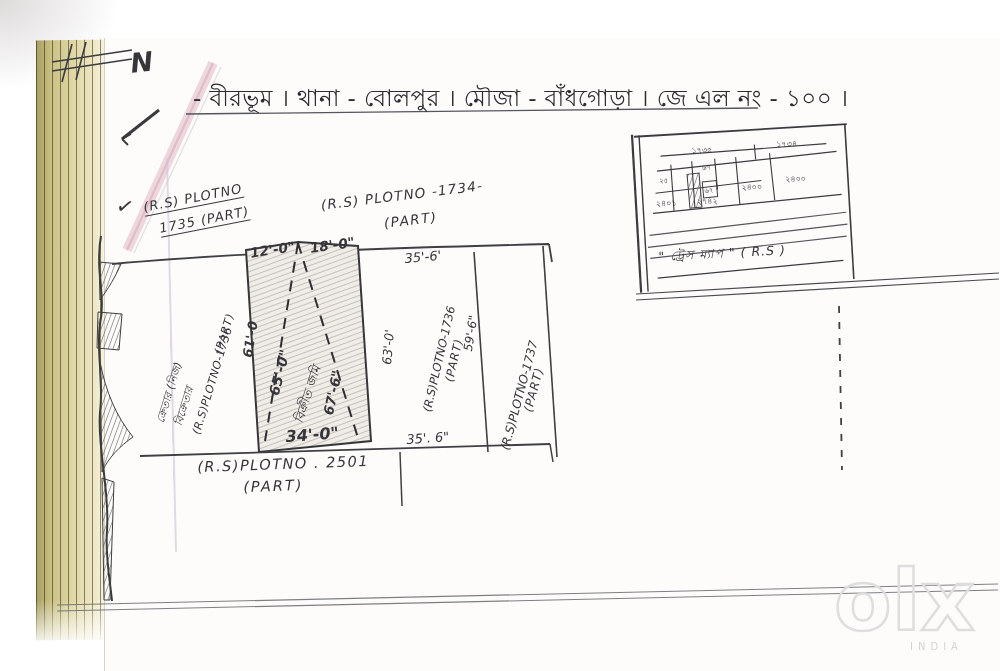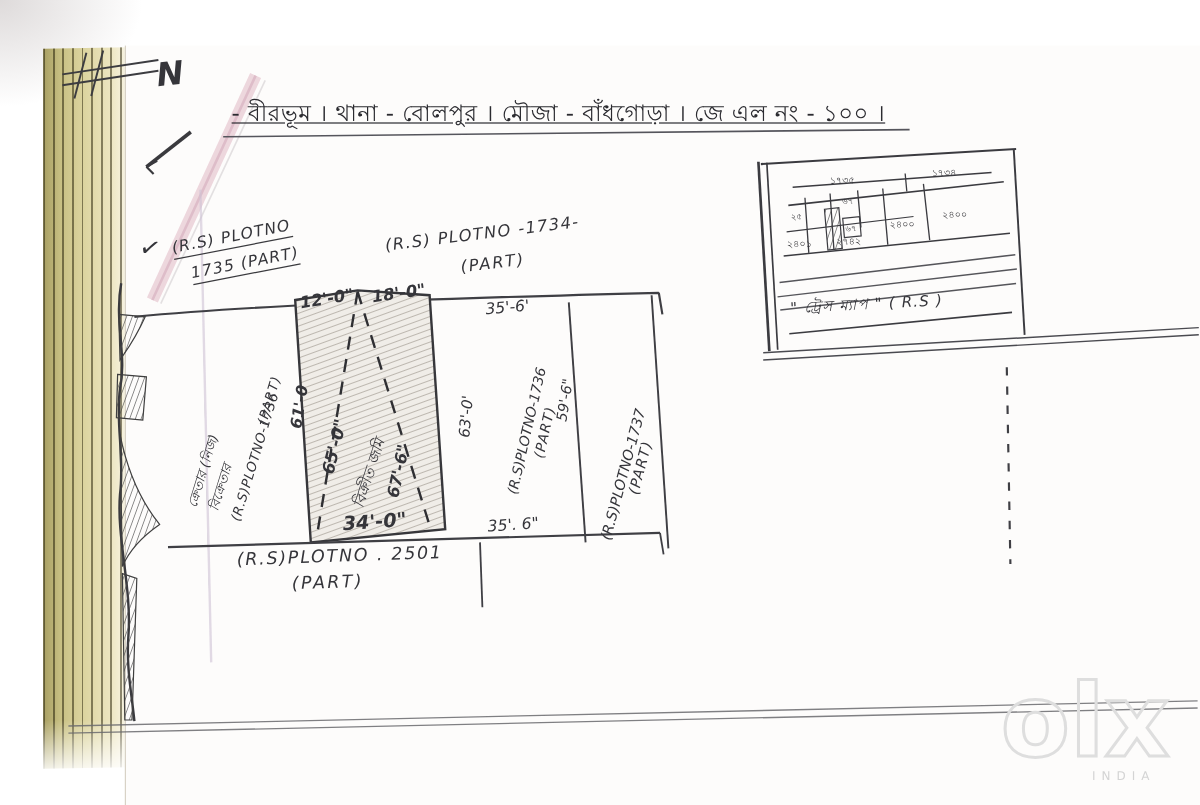--- a/index.html
+++ b/index.html
@@ -128,21 +128,21 @@
         <text x="697" y="203">২৭৪২</text>
       </g>
     </g>
 
     <g stroke="#4a4a50" stroke-width="1.2">
       <path d="M636,294 L999,273"></path>
         <path d="M636,300 L999,279"></path>
     </g>
   </svg>
 
-  <span class="lbl" style="left:193px;top:80px;font-size:19px;letter-spacing:.4px;color:#2b2b30;font-style:normal;font-weight:500;text-decoration:underline;">- বীরভূম । থানা - বোলপুর । মৌজা - বাঁধগোড়া । জে এল নং - ১০০ ।</span>
+  <span class="lbl" style="left:193px;top:80px;font-size:23px;letter-spacing:.4px;color:#2b2b30;font-style:normal;font-weight:500;">- বীরভূম । থানা - বোলপুর । মৌজা - বাঁধগোড়া । জে এল নং - ১০০ ।</span>
 
   <span class="lbl b" style="left:129px;top:48px;font-size:27px;transform:rotate(-6deg);">N</span>
 
   <span class="lbl" style="left:119px;top:193px;font-size:21px;transform:rotate(12deg);font-style:normal;">✓</span>
 
   <span class="lbl u" style="left:142px;top:200px;font-size:13px;letter-spacing:1px;transform:rotate(-11deg);">(R.S) PLOTNO</span>
   <span class="lbl u" style="left:158px;top:221px;font-size:13px;letter-spacing:1px;transform:rotate(-11deg);">1735 (PART)</span>
 
   <span class="lbl" style="left:320px;top:197px;font-size:13.5px;letter-spacing:1.2px;transform:rotate(-7deg);">(R.S) PLOTNO -1734-</span>
   <span class="lbl" style="left:383px;top:215px;font-size:13.5px;letter-spacing:1.5px;transform:rotate(-7deg);">(PART)</span>

